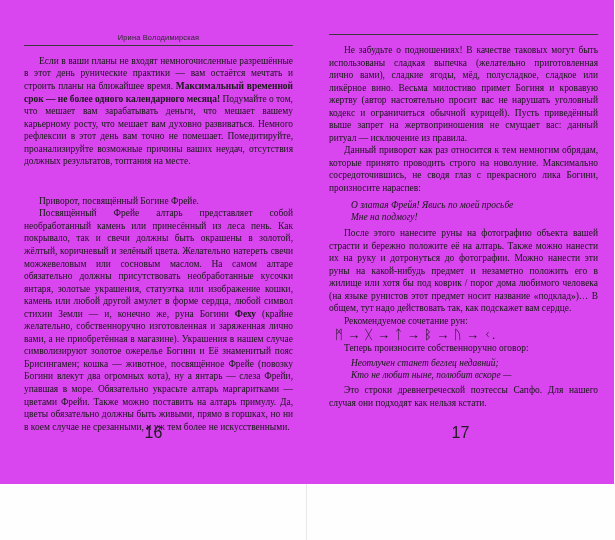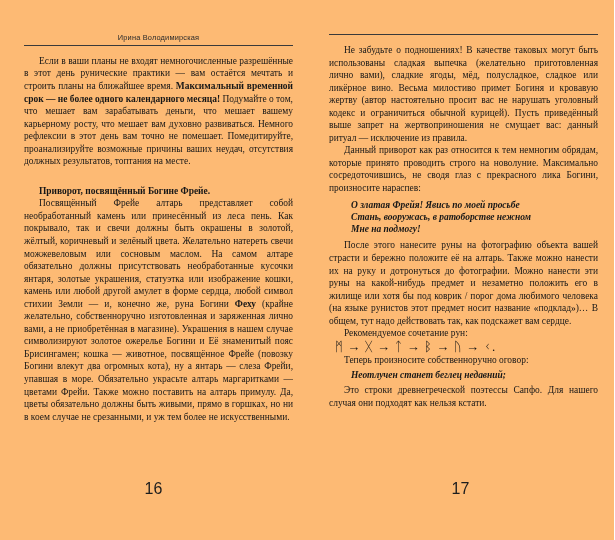--- a/index.html
+++ b/index.html
@@ -24,23 +24,23 @@
     position: absolute;
     left: 306px;
     top: 0;
     width: 1px;
     height: 540px;
     background: #e9e9e9;
   }
   .page {
     position: relative;
     width: 307px;
-    height: 540px;
+    height: 484px;
     box-sizing: border-box;
-    background: #fdba74;
+    background: #d946ef;
   }
   .page-left {
     padding: 34px 14px 0 24px;
   }
   .page-right {
     padding: 34px 16px 0 22px;
   }
   .running-head {
     text-align: center;
     font-family: "Liberation Sans", sans-serif;
@@ -64,36 +64,35 @@
     text-justify: inter-word;
   }
   p {
     margin: 0;
     text-indent: 15px;
   }
   b, .bold {
     font-weight: bold;
   }
   .section-head {
-    font-weight: bold;
+    font-weight: normal;
     text-indent: 15px;
-    margin-top: 17px;
+    margin-top: 27px;
   }
   .sub-head {
     font-weight: normal;
     text-indent: 15px;
   }
   .verse {
     margin: 4px 0 4px 0;
     font-style: italic;
     text-align: left;
     text-indent: 0;
     padding-left: 22px;
     line-height: 12.3px;
-    font-weight: bold;
   }
   .verse div {
     white-space: nowrap;
   }
   .verse-tight {
     margin: 2.5px 0 3px 0;
   }
   .rune-line {
     text-indent: 0;
     padding-left: 6px;
@@ -139,34 +138,34 @@
 
   <div class="page page-right">
     <div class="head-rule"></div>
 
     <div class="body-col">
       <p>Не забудьте о подношениях! В качестве таковых могут быть использованы сладкая выпечка (желательно приготовленная лично вами), сладкие ягоды, мёд, полусладкое, сладкое или ликёрное вино. Весьма милостиво примет Богиня и кровавую жертву (автор настоятельно просит вас не нарушать уголовный кодекс и ограничиться обычной курицей). Пусть приведённый выше запрет на жертвоприношения не смущает вас: данный ритуал — исключение из правила.</p>
       <p>Данный приворот как раз относится к тем немногим обрядам, которые принято проводить строго на новолуние. Максимально сосредоточившись, не сводя глаз с прекрасного лика Богини, произносите нараспев:</p>
 
       <div class="verse">
         <div>О златая Фрейя! Явись по моей просьбе</div>
-        <div>Стань, вооружась, в ратоборстве нежном</div>
         <div>Мне на подмогу!</div>
       </div>
 
       <p>После этого нанесите руны на фотографию объекта вашей страсти и бережно положите её на алтарь. Также можно нанести их на руку и дотронуться до фотографии. Можно нанести эти руны на какой-нибудь предмет и незаметно положить его в жилище или хотя бы под коврик / порог дома любимого человека (на языке рунистов этот предмет носит название «подклад»)… В общем, тут надо действовать так, как подскажет вам сердце.</p>
 
       <p class="sub-head">Рекомендуемое сочетание рун:</p>
 
       <p class="rune-line">ᛗ → ᚷ → ᛏ → ᛒ → ᚢ → ᚲ.</p>
 
       <p>Теперь произносите собственноручно оговор:</p>
 
       <div class="verse verse-tight">
         <div>Неотлучен станет беглец недавний;</div>
+        <div>Кто не любит ныне, полюбит вскоре —</div>
       </div>
 
       <p>Это строки древнегреческой поэтессы Сапфо. Для нашего случая они подходят как нельзя кстати.</p>
     </div>
 
     <div class="folio">17</div>
   </div>
 
 </div>
 

